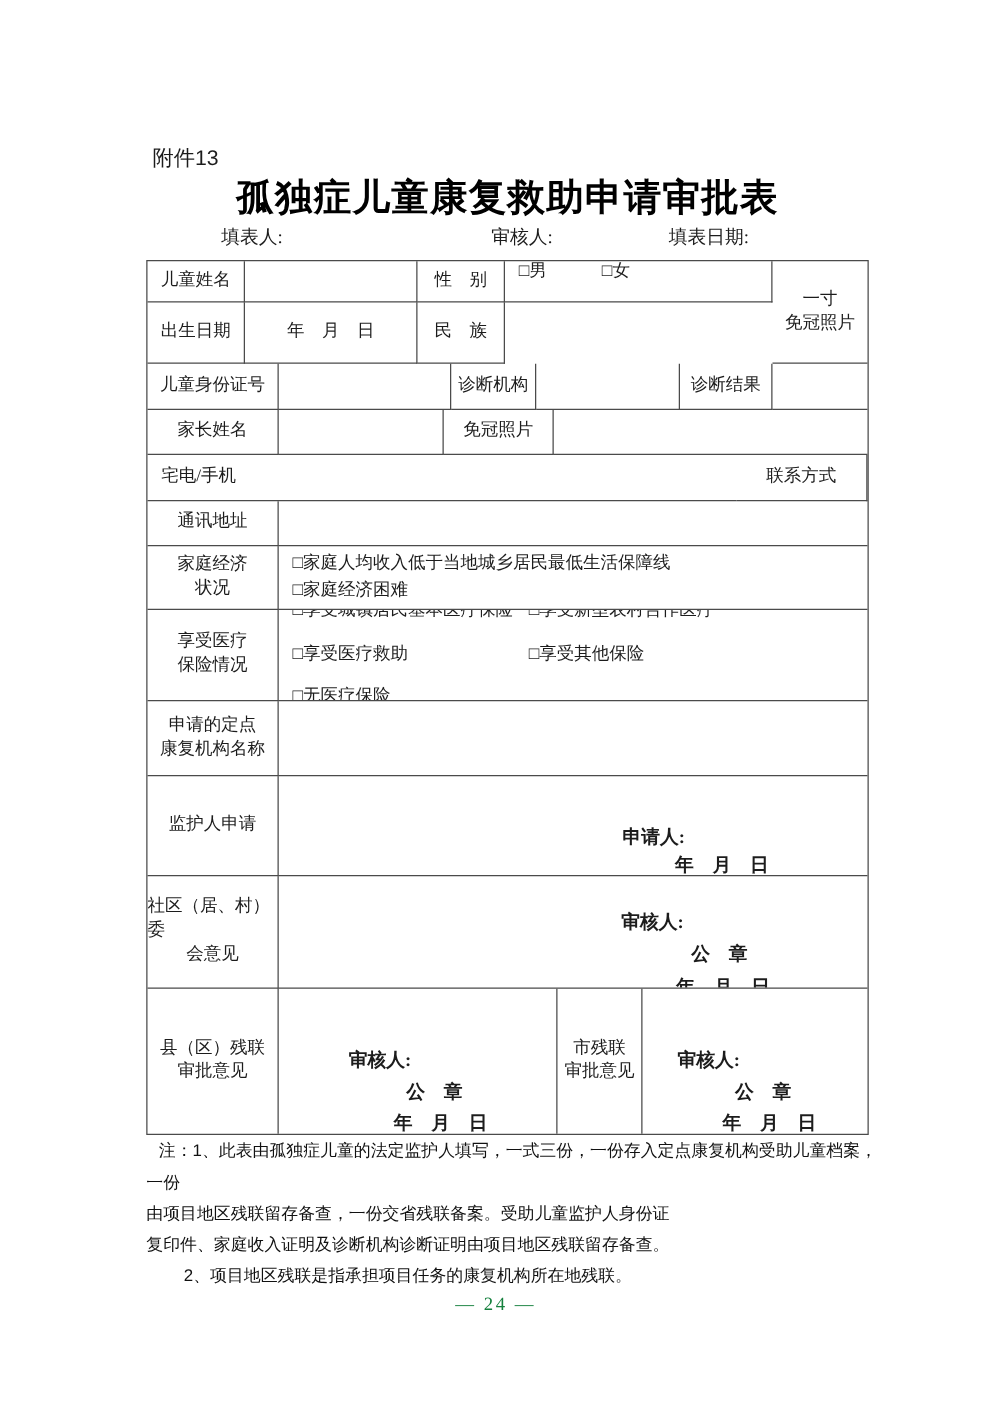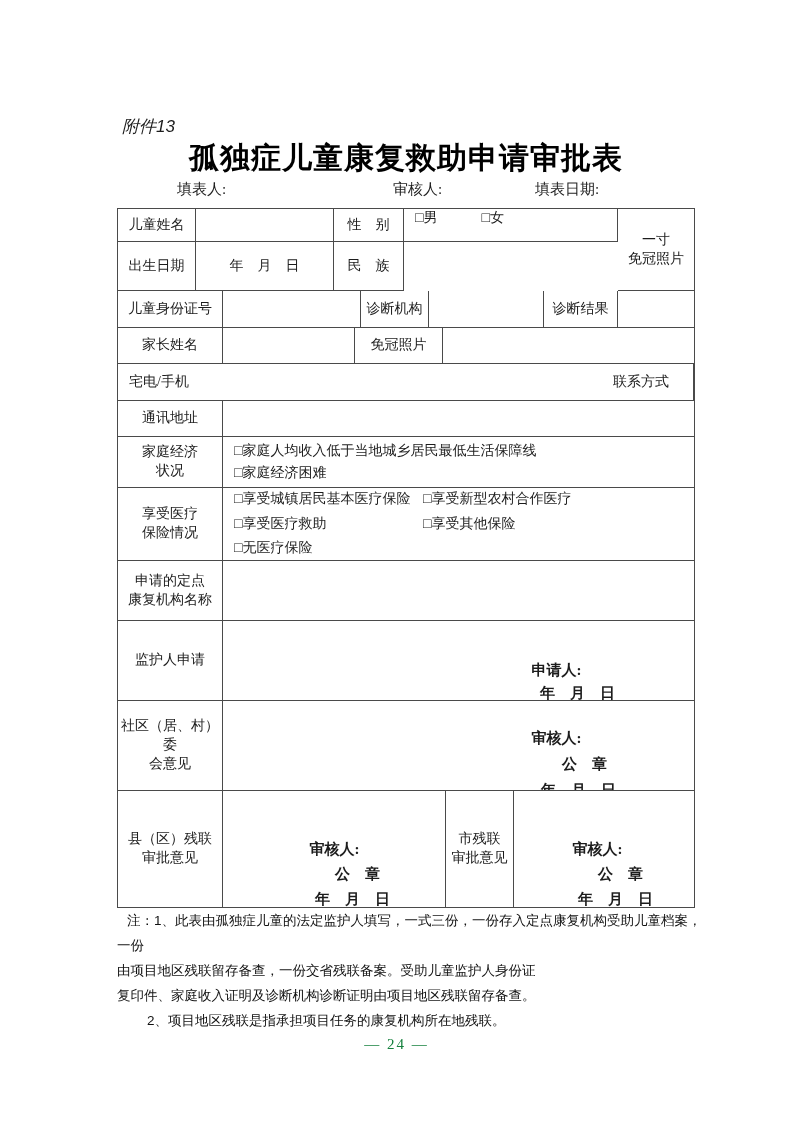--- a/index.html
+++ b/index.html
@@ -4,43 +4,43 @@
 <style>
   :root{
     --bc:#4a4a4a;
     --ink:#1c1c1c;
     --serif:"Liberation Serif","DejaVu Serif",serif;
     --sans:"Liberation Sans","DejaVu Sans",sans-serif;
   }
   html,body{margin:0;padding:0;background:#ffffff;}
   .page{position:relative;width:793px;height:1122px;background:#ffffff;color:var(--ink);
         font-family:var(--serif);overflow:hidden;}
-  .attachment{position:absolute;left:122px;top:115px;font-family:var(--sans);font-size:17px;font-style:italic;}
+  .attachment{position:absolute;left:122px;top:115px;font-family:var(--sans);font-size:17px;}
   .title{position:absolute;left:117px;top:138px;width:578px;margin:0;text-align:center;
          font-family:var(--sans);font-size:30px;font-weight:bold;letter-spacing:1px;color:#000;}
   .subheader{position:absolute;left:0;top:180px;width:793px;height:18px;font-size:15px;}
   .subheader span{position:absolute;white-space:nowrap;}
   .sh-filler{left:177px;}
   .sh-reviewer{left:393px;}
   .sh-date{left:535px;}
 
   
   .tbl{position:absolute;left:117px;top:208px;width:578px;border:1px solid var(--bc);
        box-sizing:border-box;font-size:14px;line-height:1.35;}
   .trow{display:flex;}
   .cell{box-sizing:border-box;border-right:1px solid var(--bc);border-bottom:1px solid var(--bc);
         display:flex;flex-direction:column;align-items:center;justify-content:center;
-        text-align:center;overflow:hidden;}
+        text-align:left;overflow:hidden;}
   .cell.nr{border-right:none;}
   .cell.nb{border-bottom:none;}
   .cell.left{align-items:flex-start;text-align:left;padding-left:11px;padding-right:4px;}
   .cell.rel{position:relative;}
   .optcol{display:flex;flex-direction:column;justify-content:center;gap:3px;}
   .gender-opts{flex-direction:row;gap:44px;justify-content:flex-start;}
-  .ins-grid{display:grid;grid-template-columns:189px auto;row-gap:6px;justify-content:start;}
+  .ins-grid{display:grid;grid-template-columns:189px auto;row-gap:16px;justify-content:start;}
   .sign{position:absolute;font-size:15px;white-space:nowrap;font-weight:bold;}
   .sign div{white-space:nowrap;}
   .notes{position:absolute;left:117px;top:908px;width:586px;font-family:var(--sans);
          font-size:13.5px;line-height:25px;color:#111;}
   .notes .n1{text-indent:10px;}
   .notes .n4{padding-left:30px;}
   .pagenum{position:absolute;left:0;top:1036px;width:793px;text-align:center;
            font-size:15px;letter-spacing:2px;color:#15803d;}
 </style>
 </head>

